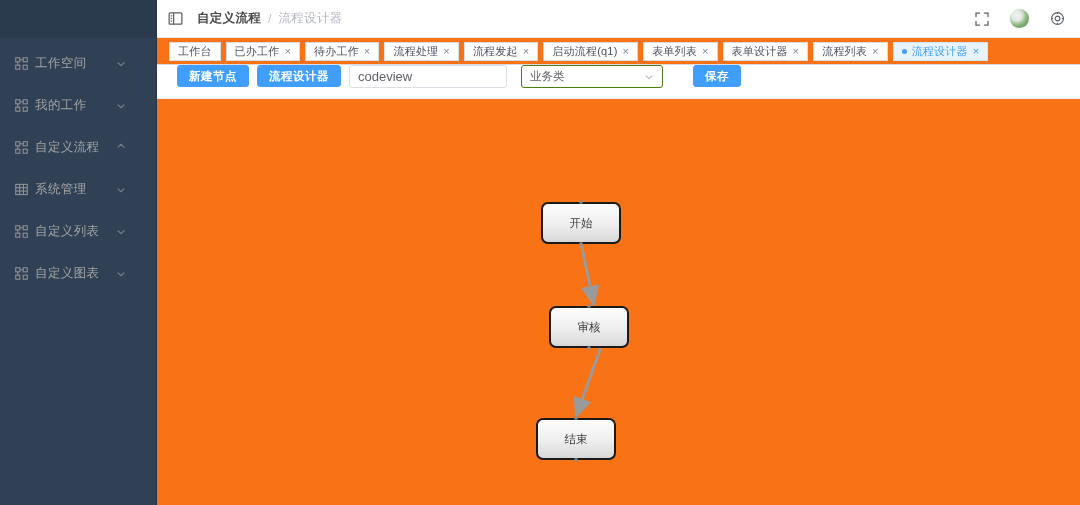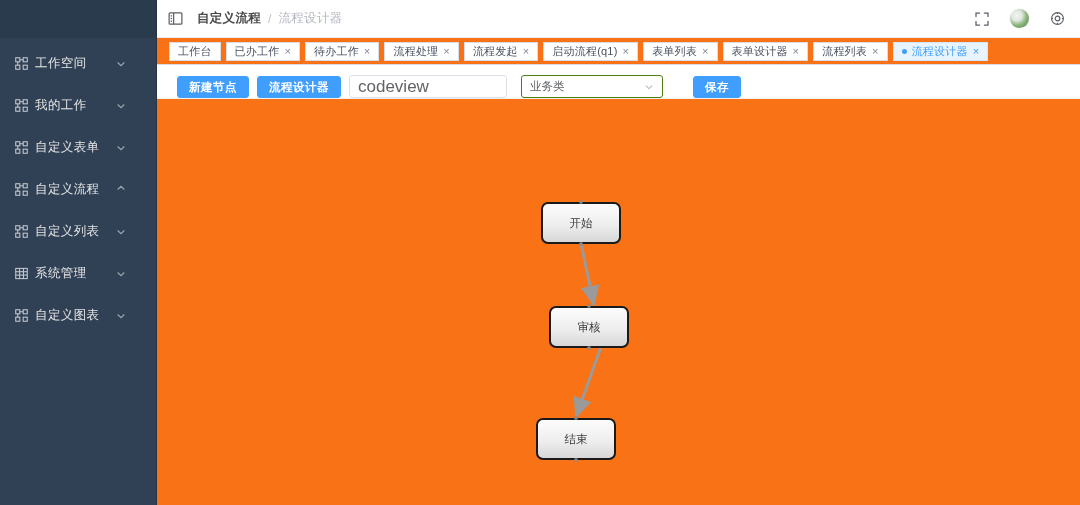--- a/index.html
+++ b/index.html
@@ -18,21 +18,21 @@
     flex: 0 0 157px;
     position: relative;
     border-right: 1px solid #263445;
   }
   .sidebar-header { height: 38px; background: #2b3b4e; }
   .sidebar-menu { padding-top: 4px; }
   .menu-item {
     height: 42px;
     display: flex; align-items: center;
     padding: 0 30px 0 14px;
-    color: #e5e5e5;
+    color: #a3a3a3;
     font-size: 12.5px;
     cursor: pointer;
     white-space: nowrap;
   }
   .menu-item .mi-icon {
     width: 14px; height: 14px;
     margin-right: 7px;
     display: inline-flex; align-items: center; justify-content: center;
     flex: 0 0 14px;
     opacity: .85;
@@ -129,21 +129,21 @@
   .tab .tab-dot {
     width: 5px; height: 5px; border-radius: 50%;
     background: #409eff;
     margin-right: 5px; flex: 0 0 5px;
   }
 
   
   .toolbar {
     flex: 0 0 34px; height: 34px;
     background: #ffffff;
-    display: flex; align-items: flex-end;
+    display: flex; align-items: flex-start;
     padding: 0 0 0 20px;
     gap: 8px;
     border-bottom: 1px solid #f0f0f0;
   }
   .btn {
     height: 22px;
     padding: 0 11px;
     background: #409eff;
     border: 1px solid #409eff;
     border-radius: 3px;
@@ -152,21 +152,21 @@
     font-weight: bold;
     letter-spacing: .5px;
     display: inline-flex; align-items: center; justify-content: center;
     cursor: pointer;
   }
   .tb-input {
     width: 158px; height: 23px;
     border: 1px solid #dcdfe6;
     border-radius: 3px;
     padding: 0 8px;
-    font-size: 17px;
+    font-size: 13px;
     color: #606266;
     font-family: inherit;
     background: #fff;
     outline: none;
   }
   .tb-input::placeholder { color: #c0c4cc; }
   .tb-select {
     width: 142px; height: 23px;
     border: 1px solid #4d7c0f;
     border-radius: 3px;
@@ -232,79 +232,63 @@
               <rect x="8.8" y="8.8" width="4.4" height="4.4"></rect>
   <line x1="5.2" y1="3" x2="8.8" y2="3"></line>
               <line x1="3" y1="5.2" x2="3" y2="8.8"></line>
             </svg>
           </span>
           <span class="mi-label">我的工作</span>
           <span class="mi-arrow"><svg width="10" height="10" viewBox="0 0 10 10" fill="none" stroke="currentColor" stroke-width="1.2" stroke-linecap="round">
               <polyline points="2,3.8 5,6.6 8,3.8"></polyline>
             </svg></span>
         </div>
-        <div class="menu-item">
+        <div class="menu-item expanded">
           <span class="mi-icon">
             <svg width="13" height="13" viewBox="0 0 14 14" fill="none" stroke="currentColor" stroke-width="1.1">
   <rect x="0.8" y="0.8" width="4.4" height="4.4"></rect>
               <rect x="8.8" y="0.8" width="4.4" height="4.4"></rect>
   <rect x="0.8" y="8.8" width="4.4" height="4.4"></rect>
               <rect x="8.8" y="8.8" width="4.4" height="4.4"></rect>
   <line x1="5.2" y1="3" x2="8.8" y2="3"></line>
               <line x1="3" y1="5.2" x2="3" y2="8.8"></line>
             </svg>
           </span>
-          <span class="mi-label">自定义表单</span>
-          <span class="mi-arrow"><svg width="10" height="10" viewBox="0 0 10 10" fill="none" stroke="currentColor" stroke-width="1.2" stroke-linecap="round">
-              <polyline points="2,3.8 5,6.6 8,3.8"></polyline>
-            </svg></span>
-        </div>
-        <div class="menu-item expanded">
+          <span class="mi-label">自定义流程</span>
+          <span class="mi-arrow"><svg width="10" height="10" viewBox="0 0 10 10" fill="none" stroke="currentColor" stroke-width="1.2" stroke-linecap="round">
+              <polyline points="2,3.8 5,6.6 8,3.8"></polyline>
+            </svg></span>
+        </div>
+        <div class="menu-item">
+          <span class="mi-icon">
+            <svg width="13" height="13" viewBox="0 0 14 14" fill="none" stroke="currentColor" stroke-width="1.1">
+  <rect x="0.8" y="1.5" width="12.4" height="11"></rect>
+              <line x1="0.8" y1="5.1" x2="13.2" y2="5.1"></line>
+  <line x1="0.8" y1="8.7" x2="13.2" y2="8.7"></line>
+              <line x1="5" y1="1.5" x2="5" y2="12.5"></line>
+  <line x1="9.1" y1="1.5" x2="9.1" y2="12.5"></line>
+            </svg>
+          </span>
+          <span class="mi-label">系统管理</span>
+          <span class="mi-arrow"><svg width="10" height="10" viewBox="0 0 10 10" fill="none" stroke="currentColor" stroke-width="1.2" stroke-linecap="round">
+              <polyline points="2,3.8 5,6.6 8,3.8"></polyline>
+            </svg></span>
+        </div>
+        <div class="menu-item">
           <span class="mi-icon">
             <svg width="13" height="13" viewBox="0 0 14 14" fill="none" stroke="currentColor" stroke-width="1.1">
   <rect x="0.8" y="0.8" width="4.4" height="4.4"></rect>
               <rect x="8.8" y="0.8" width="4.4" height="4.4"></rect>
   <rect x="0.8" y="8.8" width="4.4" height="4.4"></rect>
               <rect x="8.8" y="8.8" width="4.4" height="4.4"></rect>
   <line x1="5.2" y1="3" x2="8.8" y2="3"></line>
               <line x1="3" y1="5.2" x2="3" y2="8.8"></line>
             </svg>
           </span>
-          <span class="mi-label">自定义流程</span>
-          <span class="mi-arrow"><svg width="10" height="10" viewBox="0 0 10 10" fill="none" stroke="currentColor" stroke-width="1.2" stroke-linecap="round">
-              <polyline points="2,3.8 5,6.6 8,3.8"></polyline>
-            </svg></span>
-        </div>
-        <div class="menu-item">
-          <span class="mi-icon">
-            <svg width="13" height="13" viewBox="0 0 14 14" fill="none" stroke="currentColor" stroke-width="1.1">
-  <rect x="0.8" y="0.8" width="4.4" height="4.4"></rect>
-              <rect x="8.8" y="0.8" width="4.4" height="4.4"></rect>
-  <rect x="0.8" y="8.8" width="4.4" height="4.4"></rect>
-              <rect x="8.8" y="8.8" width="4.4" height="4.4"></rect>
-  <line x1="5.2" y1="3" x2="8.8" y2="3"></line>
-              <line x1="3" y1="5.2" x2="3" y2="8.8"></line>
-            </svg>
-          </span>
           <span class="mi-label">自定义列表</span>
-          <span class="mi-arrow"><svg width="10" height="10" viewBox="0 0 10 10" fill="none" stroke="currentColor" stroke-width="1.2" stroke-linecap="round">
-              <polyline points="2,3.8 5,6.6 8,3.8"></polyline>
-            </svg></span>
-        </div>
-        <div class="menu-item">
-          <span class="mi-icon">
-            <svg width="13" height="13" viewBox="0 0 14 14" fill="none" stroke="currentColor" stroke-width="1.1">
-  <rect x="0.8" y="1.5" width="12.4" height="11"></rect>
-              <line x1="0.8" y1="5.1" x2="13.2" y2="5.1"></line>
-  <line x1="0.8" y1="8.7" x2="13.2" y2="8.7"></line>
-              <line x1="5" y1="1.5" x2="5" y2="12.5"></line>
-  <line x1="9.1" y1="1.5" x2="9.1" y2="12.5"></line>
-            </svg>
-          </span>
-          <span class="mi-label">系统管理</span>
           <span class="mi-arrow"><svg width="10" height="10" viewBox="0 0 10 10" fill="none" stroke="currentColor" stroke-width="1.2" stroke-linecap="round">
               <polyline points="2,3.8 5,6.6 8,3.8"></polyline>
             </svg></span>
         </div>
         <div class="menu-item">
           <span class="mi-icon">
             <svg width="13" height="13" viewBox="0 0 14 14" fill="none" stroke="currentColor" stroke-width="1.1">
   <rect x="0.8" y="0.8" width="4.4" height="4.4"></rect>
               <rect x="8.8" y="0.8" width="4.4" height="4.4"></rect>
   <rect x="0.8" y="8.8" width="4.4" height="4.4"></rect>

